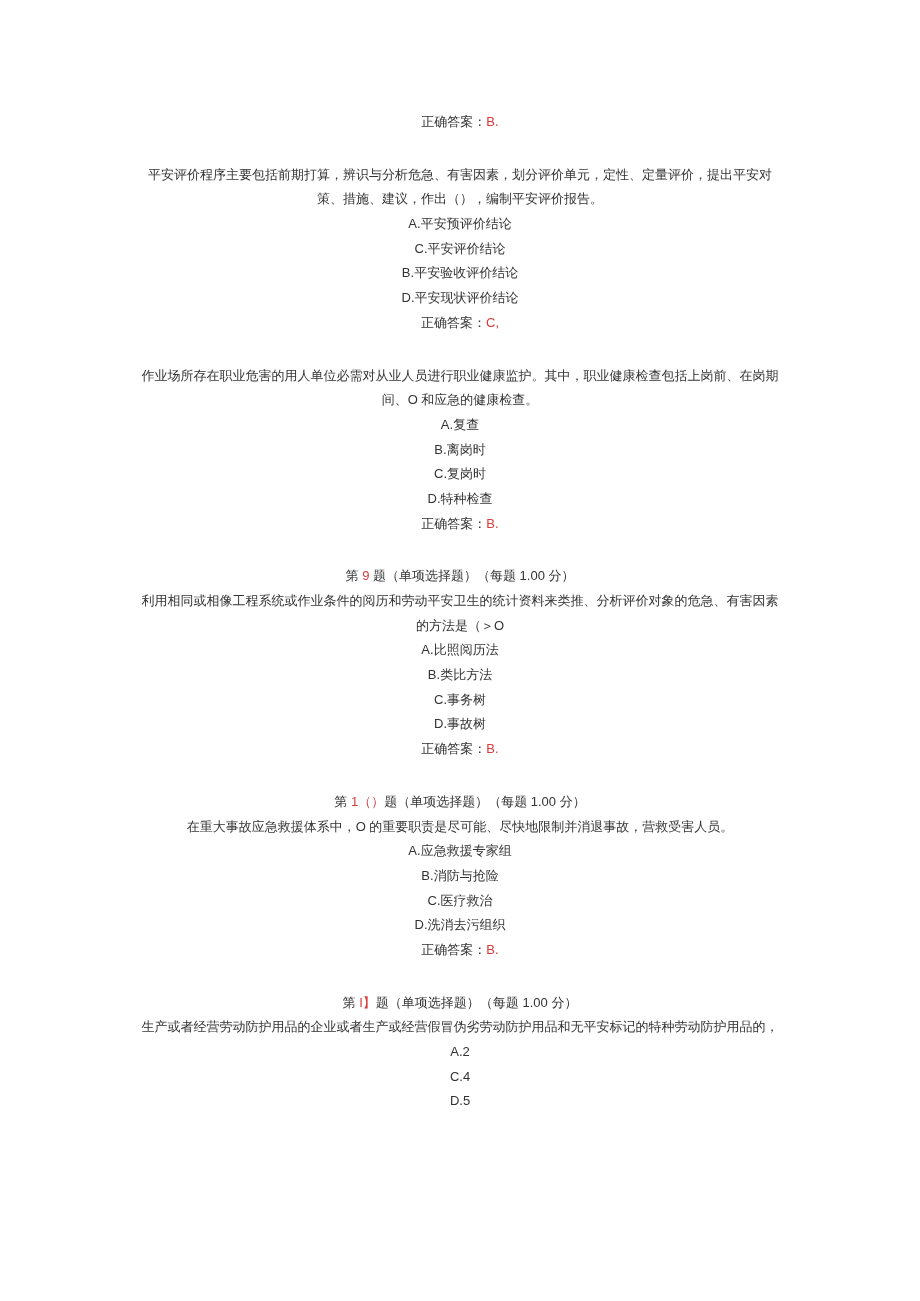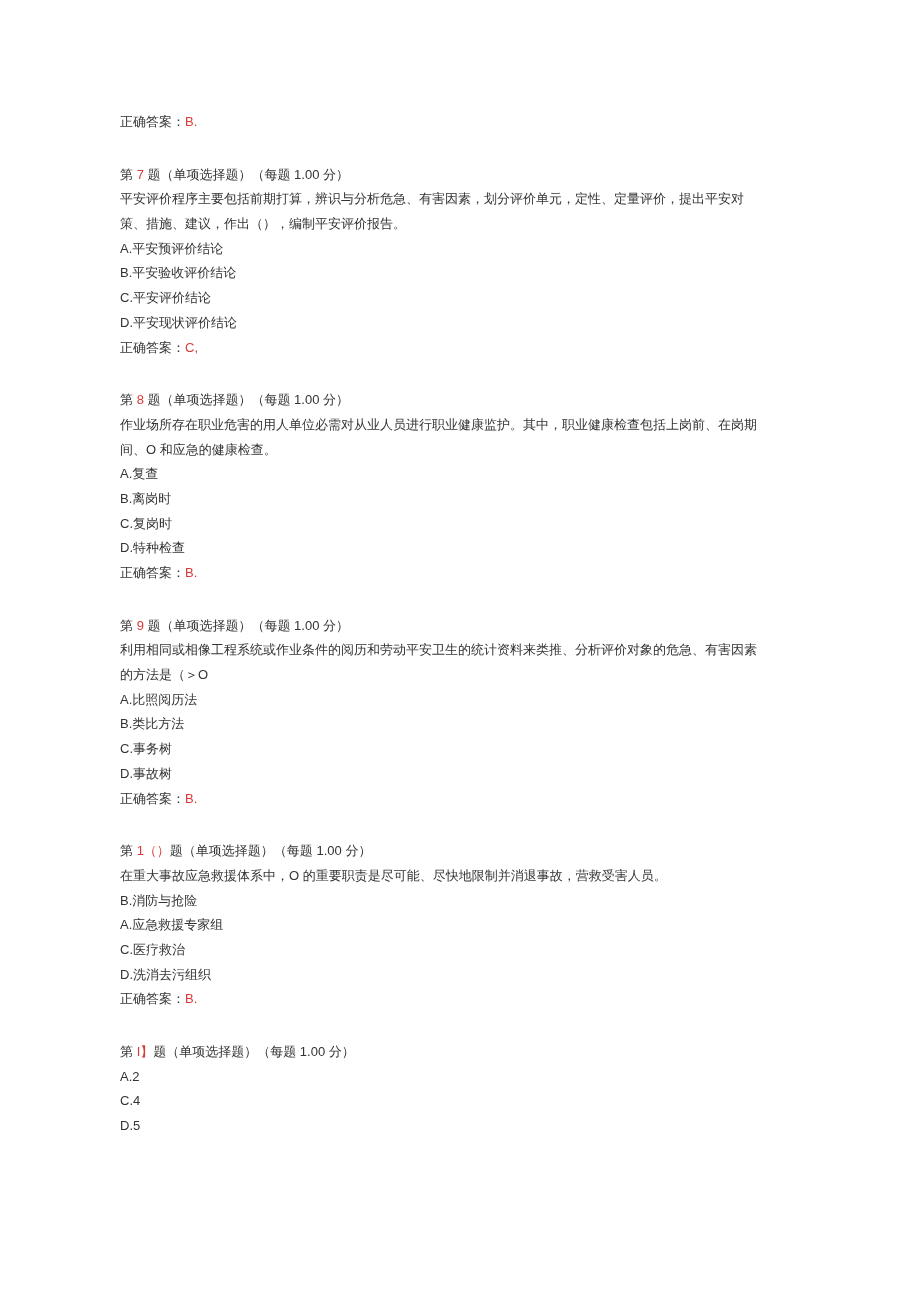--- a/index.html
+++ b/index.html
@@ -10,20 +10,21 @@
     font-size: 13px;
     color: #333333;
     line-height: 1.9;
     width: 920px;
   }
   .page {
     padding: 110px 120px 80px 120px;
   }
   .block {
     margin-bottom: 28px;
+    text-align: center;
   }
   .line {
     display: block;
   }
   .red {
     color: #d83a3a;
   }
   .answer-label {
     color: #333333;
   }
@@ -34,31 +35,29 @@
 <div class="page">
 
   <div class="block">
     <span class="line">
       <span class="answer-label">正确答案：</span><span class="red">B.</span>
     </span>
   </div>
 
   <div id="questions">
       <div class="block">
-        <span class="line"><span>第 </span><span class="red">7</span><span> 题（单项选择题）（每题 1.00 分）</span></span>
         <span class="line">平安评价程序主要包括前期打算，辨识与分析危急、有害因素，划分评价单元，定性、定量评价，提出平安对</span>
         <span class="line">策、措施、建议，作出（），编制平安评价报告。</span>
         <span class="line">A.平安预评价结论</span>
+        <span class="line">C.平安评价结论</span>
         <span class="line">B.平安验收评价结论</span>
-        <span class="line">C.平安评价结论</span>
         <span class="line">D.平安现状评价结论</span>
         <span class="line"><span class="answer-label">正确答案：</span><span class="red">C,</span></span>
       </div>
       <div class="block">
-        <span class="line"><span>第 </span><span class="red">8</span><span> 题（单项选择题）（每题 1.00 分）</span></span>
         <span class="line">作业场所存在职业危害的用人单位必需对从业人员进行职业健康监护。其中，职业健康检查包括上岗前、在岗期</span>
         <span class="line">间、O 和应急的健康检查。</span>
         <span class="line">A.复查</span>
         <span class="line">B.离岗时</span>
         <span class="line">C.复岗时</span>
         <span class="line">D.特种检查</span>
         <span class="line"><span class="answer-label">正确答案：</span><span class="red">B.</span></span>
       </div>
       <div class="block">
         <span class="line"><span>第 </span><span class="red">9</span><span> 题（单项选择题）（每题 1.00 分）</span></span>
@@ -66,27 +65,28 @@
         <span class="line">的方法是（＞O</span>
         <span class="line">A.比照阅历法</span>
         <span class="line">B.类比方法</span>
         <span class="line">C.事务树</span>
         <span class="line">D.事故树</span>
         <span class="line"><span class="answer-label">正确答案：</span><span class="red">B.</span></span>
       </div>
       <div class="block">
         <span class="line"><span>第 </span><span class="red">1（）</span><span>题（单项选择题）（每题 1.00 分）</span></span>
         <span class="line">在重大事故应急救援体系中，O 的重要职责是尽可能、尽快地限制并消退事故，营救受害人员。</span>
+        <span class="line">A.应急救援专家组</span>
         <span class="line">B.消防与抢险</span>
-        <span class="line">A.应急救援专家组</span>
         <span class="line">C.医疗救治</span>
         <span class="line">D.洗消去污组织</span>
         <span class="line"><span class="answer-label">正确答案：</span><span class="red">B.</span></span>
       </div>
       <div class="block">
         <span class="line"><span>第 </span><span class="red">I】</span><span>题（单项选择题）（每题 1.00 分）</span></span>
+        <span class="line">生产或者经营劳动防护用品的企业或者生产或经营假冒伪劣劳动防护用品和无平安标记的特种劳动防护用品的，</span>
         <span class="line">A.2</span>
         <span class="line">C.4</span>
         <span class="line">D.5</span>
       </div>
     </div>
 
 </div>
 
 </body></html>

